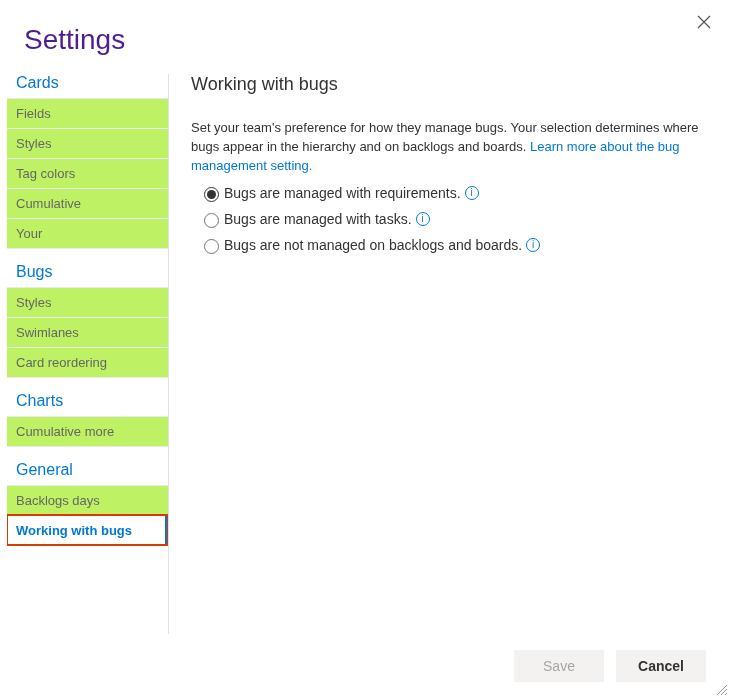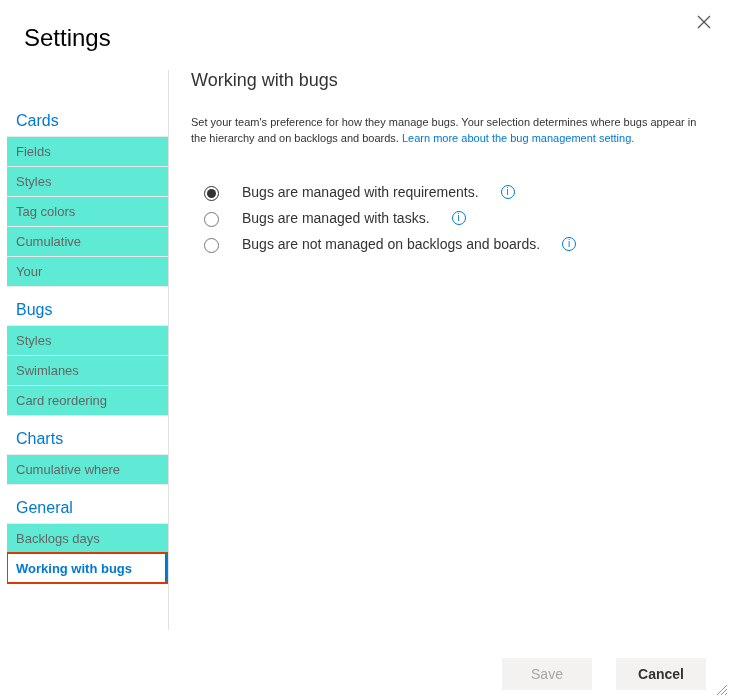--- a/index.html
+++ b/index.html
@@ -21,23 +21,23 @@
     position: absolute;
     top: 10px; right: 14px;
     width: 24px; height: 24px;
     cursor: pointer;
     color: #555;
     display:flex;align-items:center;justify-content:center;
   }
   .close-btn svg { width:14px; height:14px; }
 
   .title {
-    font-size: 24px;
+    font-size: 28px;
     font-weight: 300;
-    color: #000000;
+    color: #4c1d95;
     padding: 24px 4px 18px 24px;
   }
 
   .body {
     display: flex;
     align-items: stretch;
     height: 560px;
   }
 
   
@@ -47,28 +47,28 @@
     border-right: 1px solid #e1e1e1;
     overflow-y: auto;
   }
   .section-hdr {
     color: #0078d4;
     font-size: 16px;
     padding: 14px 9px 6px 9px;
     font-weight: 400;
     border-top: 1px solid #eaeaea;
   }
-  .section:first-child .section-hdr { border-top:none; padding-top:0;margin-top:42px; }
+  .section:first-child .section-hdr { border-top:none; padding-top:0; }
   .nav-item {
     font-size: 13px;
     color: #666;
     padding: 7px 9px;
     border-top: 1px solid #eaeaea;
     cursor: pointer;
-    background:#5eead4;
+    background:#bef264;
   }
   .nav-item.selected {
     color: #0078d4;
     font-weight: 600;
     border-right: 3px solid #0078d4;
     background:#fff;
   }
   .nav-item.highlighted {
     outline: 2px solid #d83b01;
     outline-offset: -1px;
@@ -79,31 +79,31 @@
     flex: 1;
     padding: 0 30px 0 22px;
   }
   .panel-title {
     font-size: 18px;
     font-weight: 300;
     color: #333;
     margin: 0 0 24px 0;
   }
   .desc {
-    font-size: 11px;
+    font-size: 13px;
     color: #333;
     line-height: 1.45;
-    margin-bottom: 32px;
+    margin-bottom: 4px;
   }
   .desc a { color: #0078d4; text-decoration: none; cursor:pointer;}
   .radios { margin-left: 8px; }
   .radio-row {
     display: flex;
     align-items: center;
-    gap: 20px;
+    gap: 2px;
     padding: 4px 0;
     font-size: 14px;
     color: #333;
   }
   .radio-row input[type=radio]{
     width:15px;height:15px;accent-color:#333;
   }
   .info-icon {
     display:inline-flex;
     align-items:center;justify-content:center;
@@ -113,22 +113,22 @@
     color:#0078d4;
     font-size:10px;
     line-height:1;
     margin-left:2px;
     cursor: default;
   }
 
   
   .footer {
     position:absolute;
-    bottom:8px; right:24px;
-    display:flex; gap:24px;
+    bottom:16px; right:24px;
+    display:flex; gap:12px;
   }
   .btn {
     min-width:90px;
     padding:8px 16px;
     font-size:14px;
     border:none;
     cursor:pointer;
     background:#f3f2f1;
     color:#333;
   }
@@ -167,21 +167,21 @@
 
       <div class="section">
         <div class="section-hdr">Bugs</div>
         <div class="nav-item">Styles</div>
         <div class="nav-item">Swimlanes</div>
         <div class="nav-item">Card reordering</div>
       </div>
 
       <div class="section">
         <div class="section-hdr">Charts</div>
-        <div class="nav-item">Cumulative where</div>
+        <div class="nav-item">Cumulative more</div>
       </div>
 
       <div class="section">
         <div class="section-hdr">General</div>
         <div class="nav-item">Backlogs days</div>
         <div class="nav-item selected highlighted">Working with bugs</div>
       </div>
 
     </div>
 

